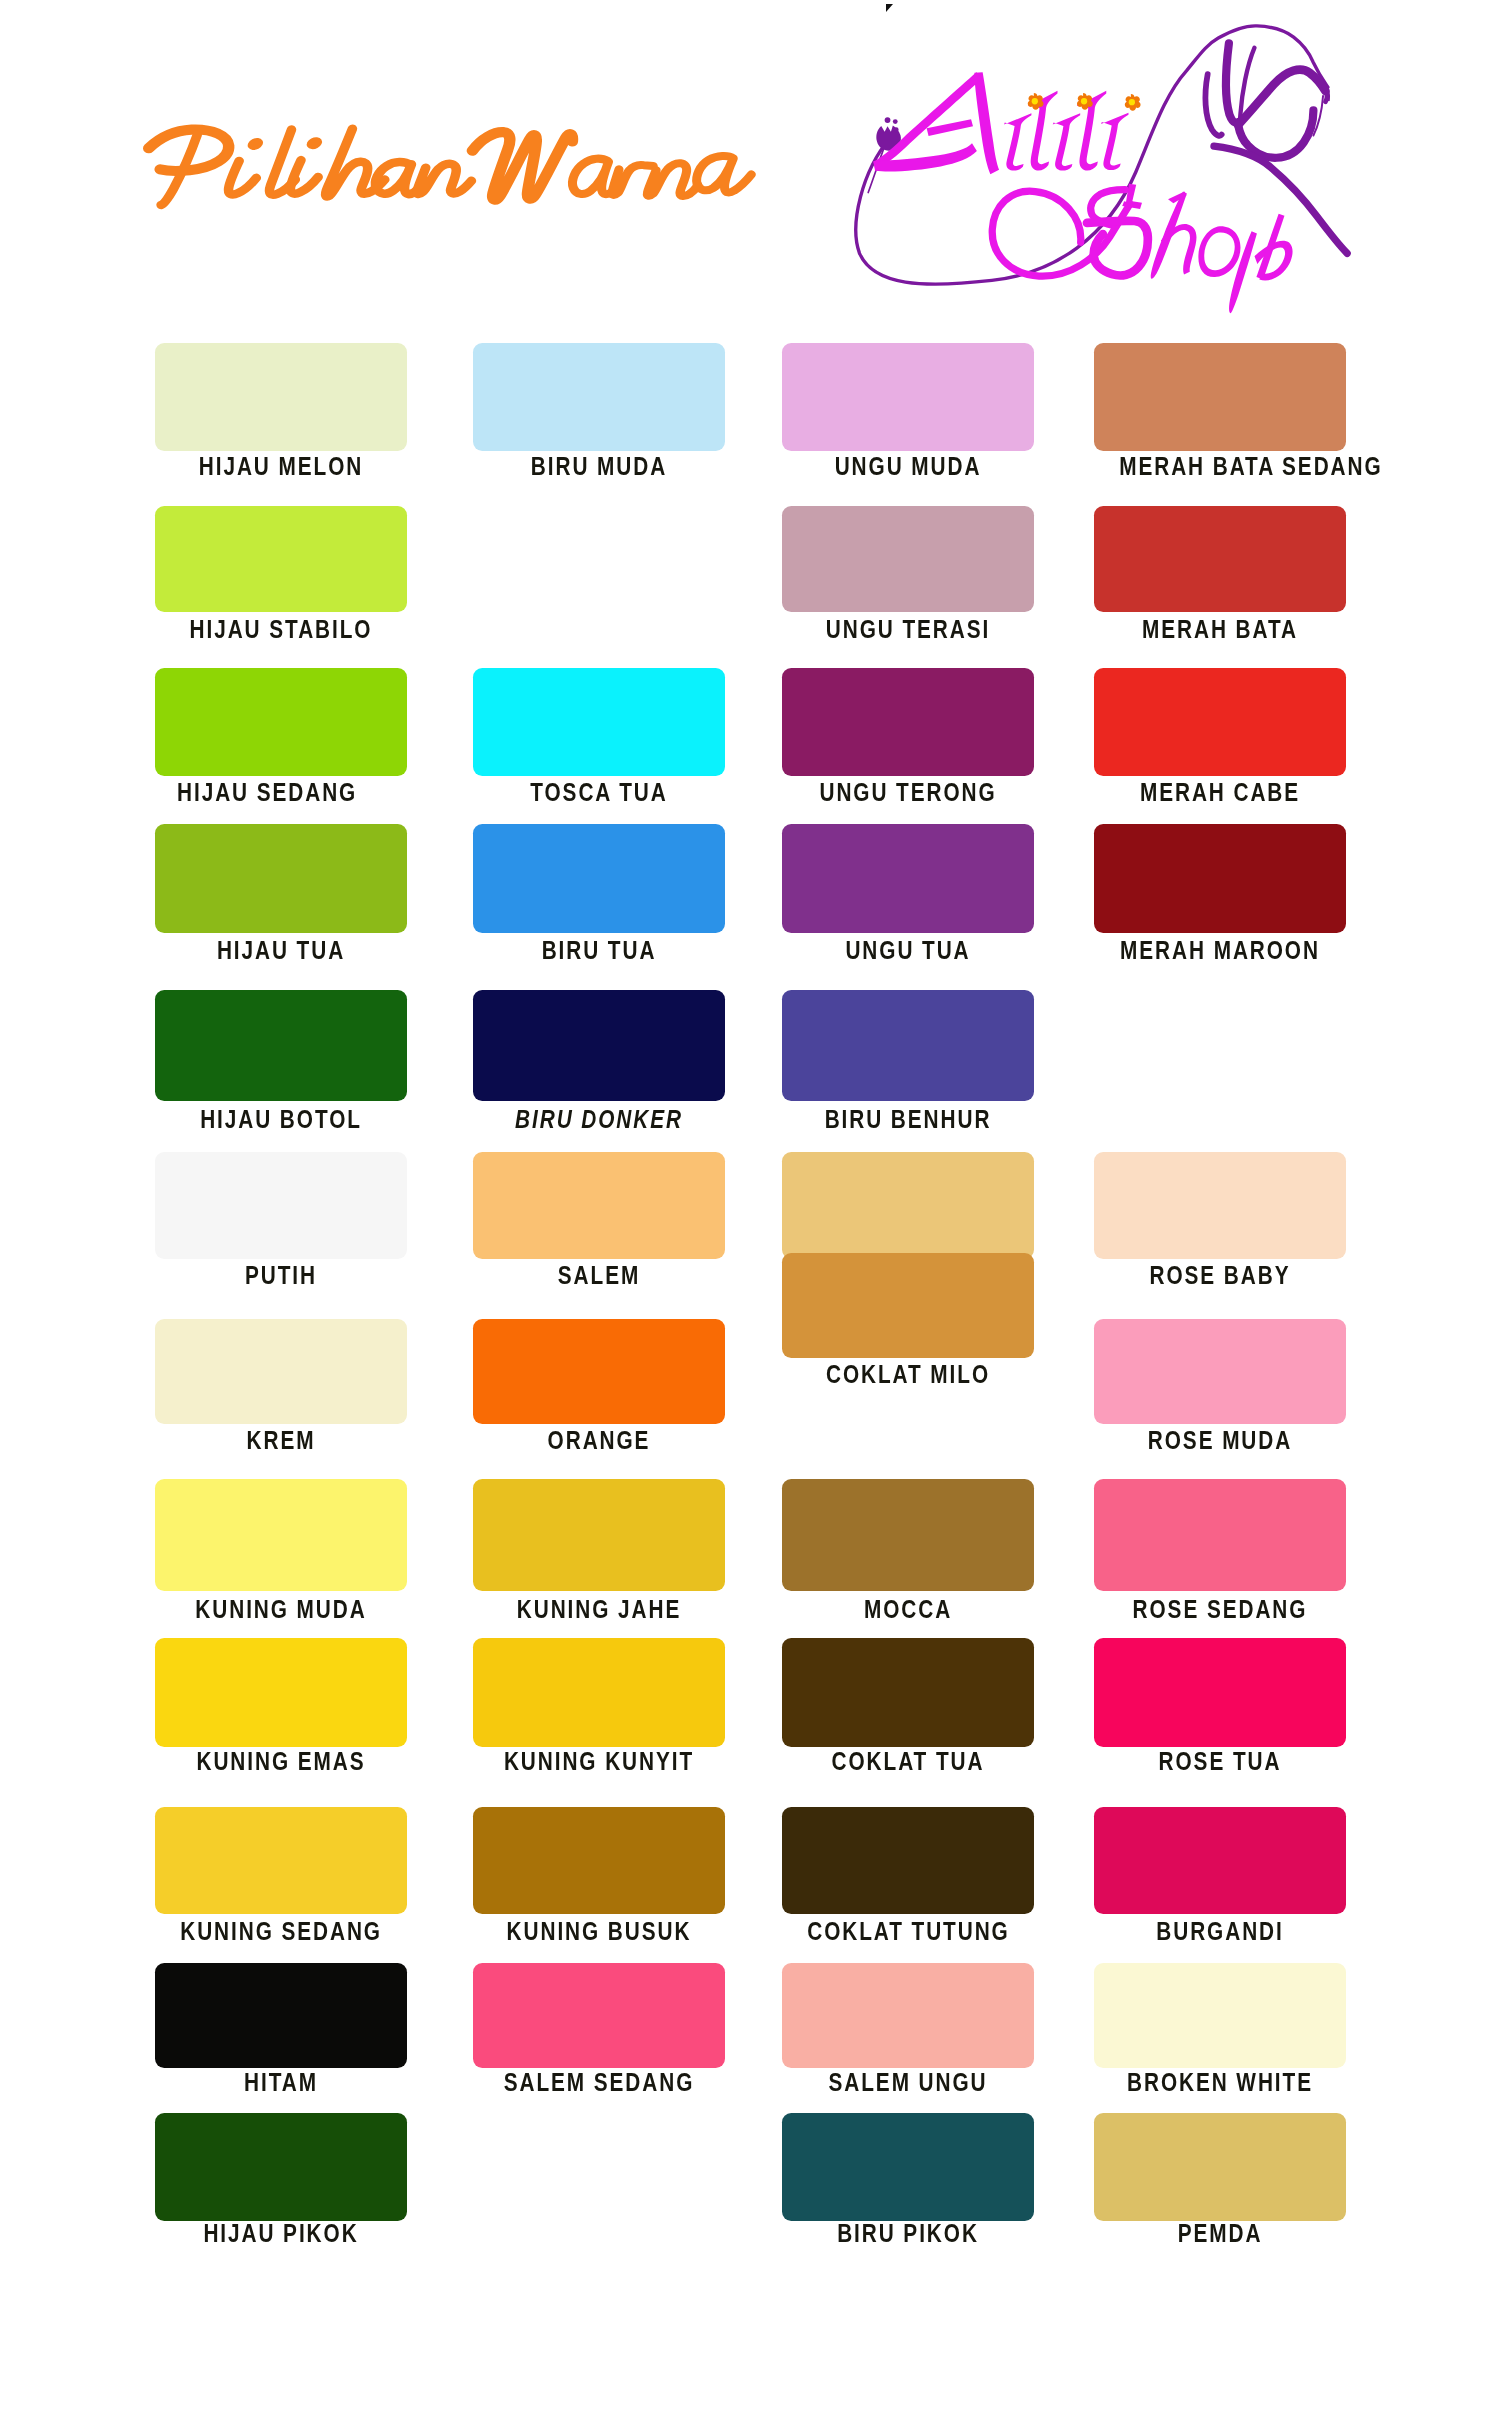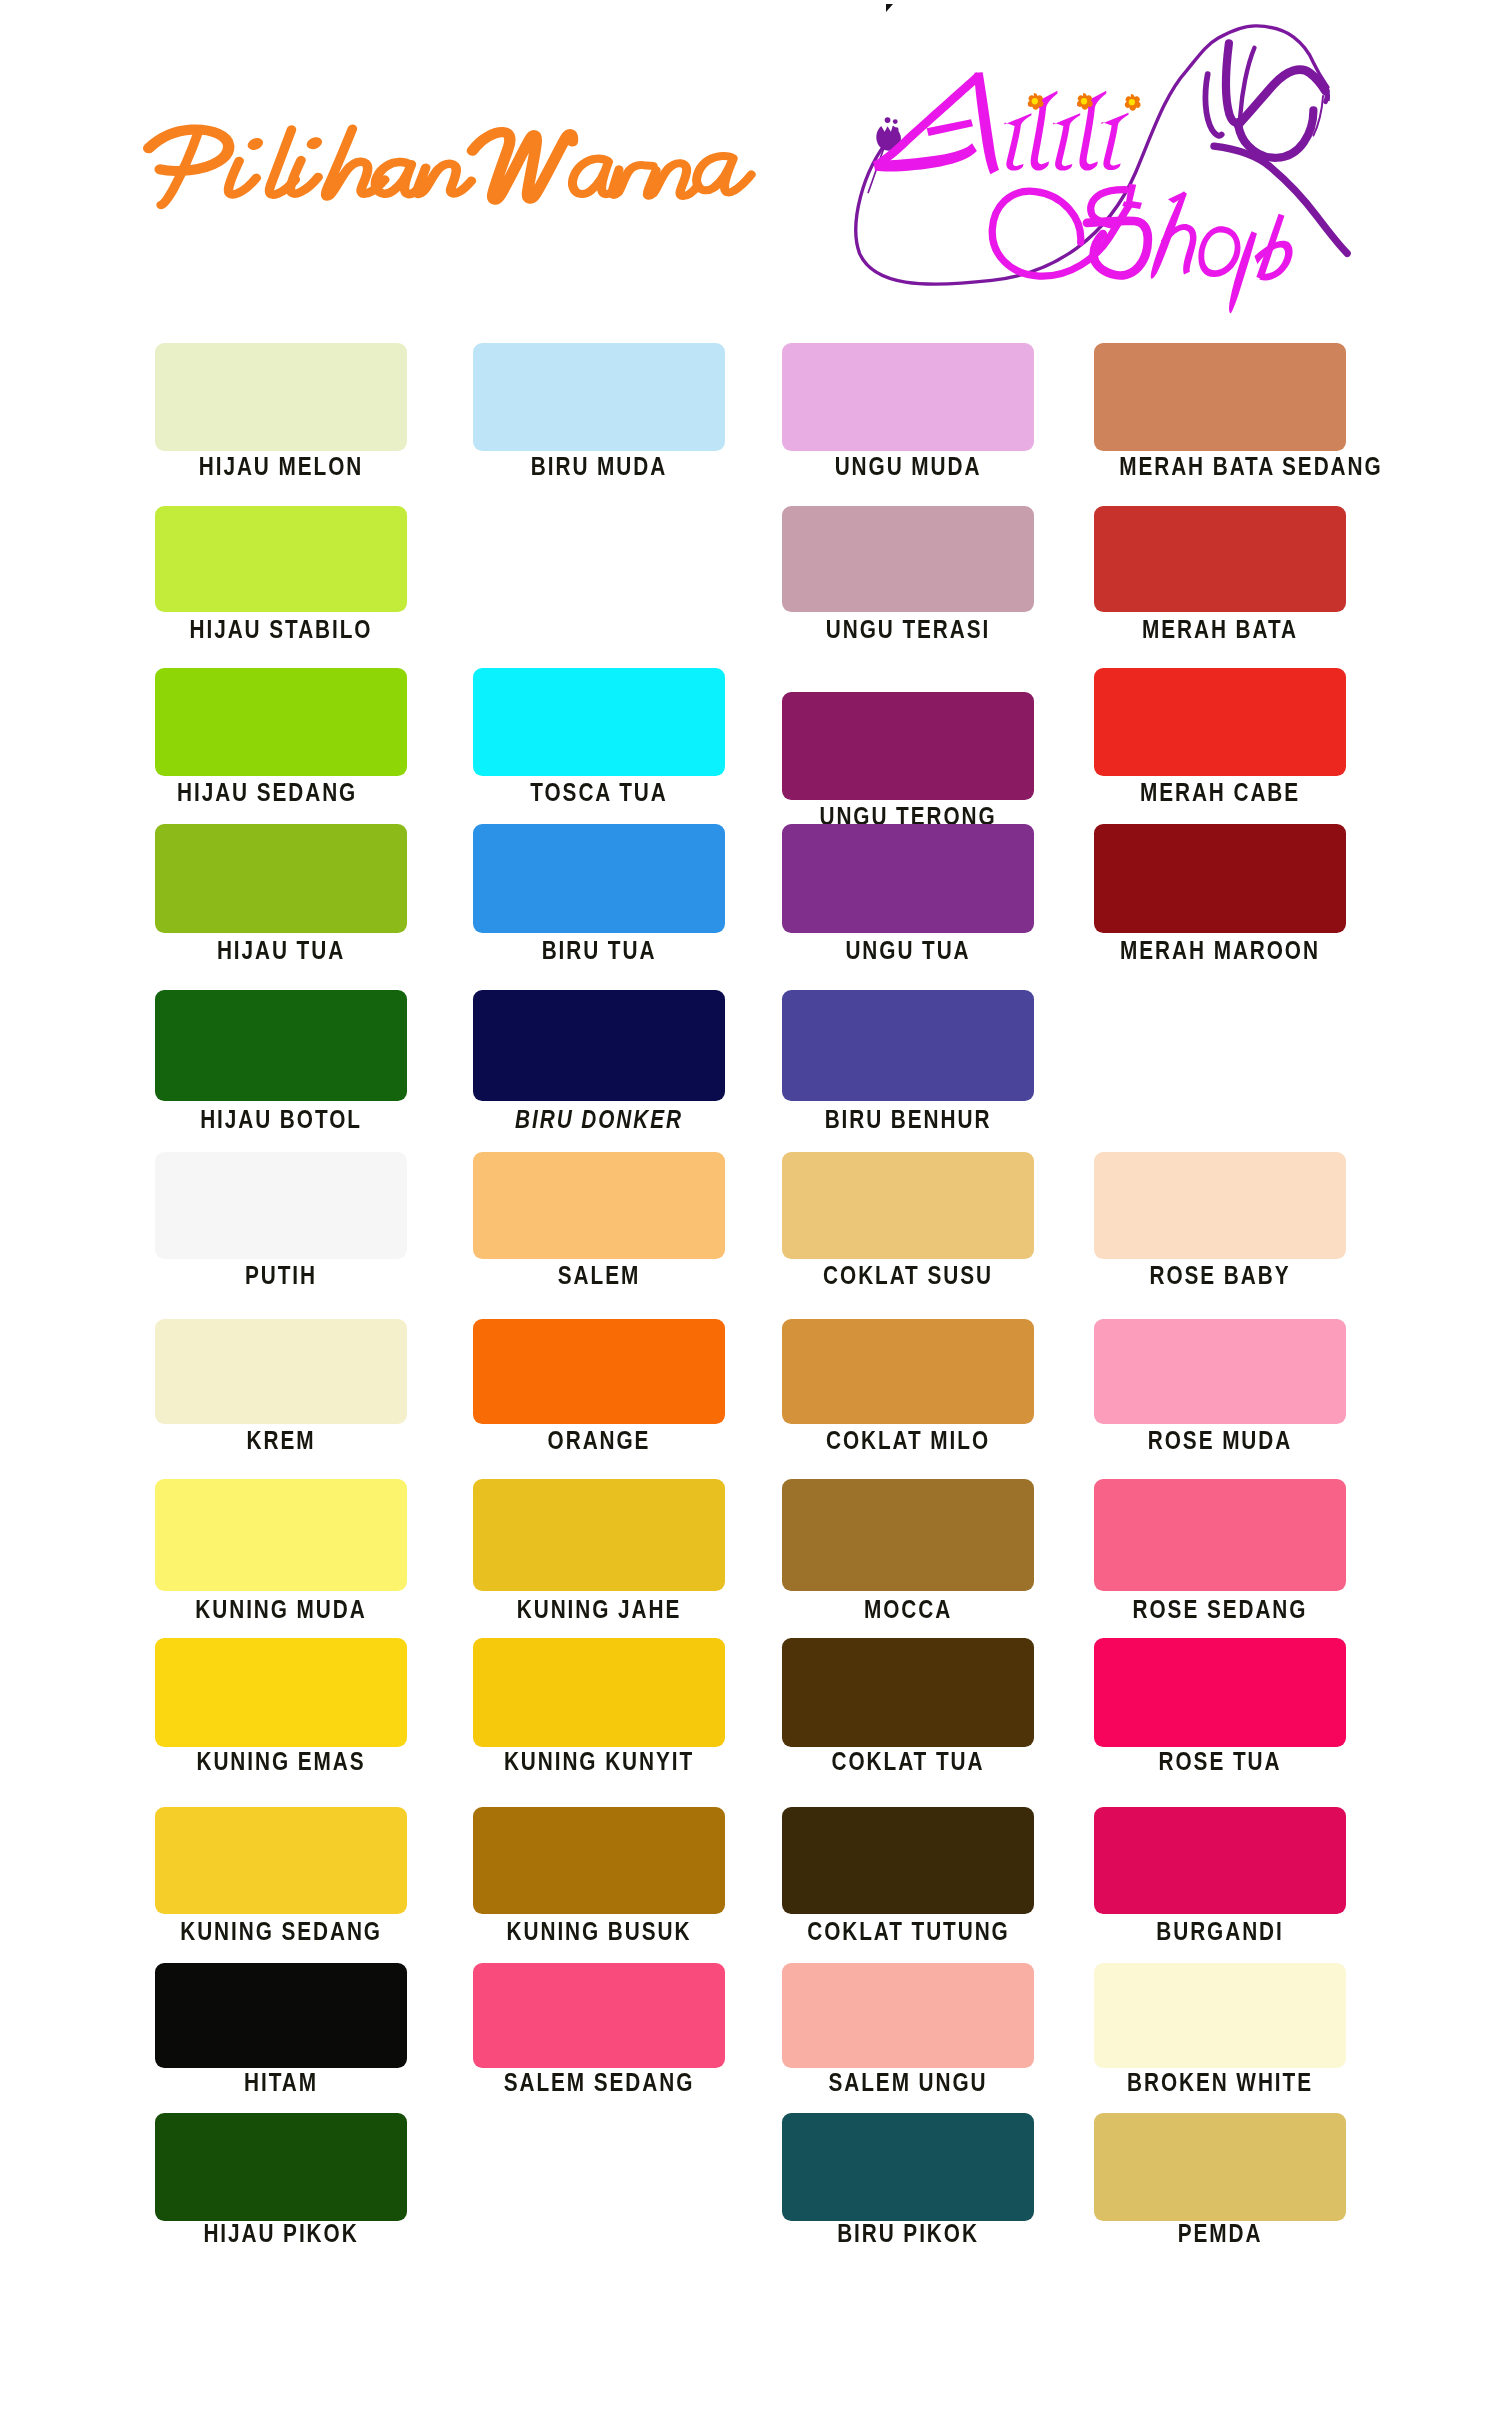--- a/index.html
+++ b/index.html
@@ -274,37 +274,37 @@
       <div class="lab" style="top:106px;">SALEM SEDANG</div>
     </div>
     <div class="cell" style="left:782px;top:343px;width:252px;height:151px;">
       <div class="sw" style="width: 252px; height: 108px; background: rgb(232, 174, 227);"></div>
       <div class="lab" style="top:110px;">UNGU MUDA</div>
     </div>
     <div class="cell" style="left:782px;top:506px;width:252px;height:149px;">
       <div class="sw" style="width: 252px; height: 106px; background: rgb(199, 159, 172);"></div>
       <div class="lab" style="top:110px;">UNGU TERASI</div>
     </div>
-    <div class="cell" style="left:782px;top:692px;width:252px;height:151px;">
+    <div class="cell" style="left:782px;top:668px;width:252px;height:151px;">
       <div class="sw" style="width: 252px; height: 108px; background: rgb(138, 27, 99);"></div>
       <div class="lab" style="top:111px;">UNGU TERONG</div>
     </div>
     <div class="cell" style="left:782px;top:824px;width:252px;height:153px;">
       <div class="sw" style="width: 252px; height: 109px; background: rgb(128, 48, 140);"></div>
       <div class="lab" style="top:113px;">UNGU TUA</div>
     </div>
     <div class="cell" style="left:782px;top:990px;width:252px;height:154px;">
       <div class="sw" style="width: 252px; height: 111px; background: rgb(75, 68, 155);"></div>
       <div class="lab" style="top:116px;">BIRU BENHUR</div>
     </div>
     <div class="cell" style="left:782px;top:1152px;width:252px;height:150px;">
       <div class="sw" style="width: 252px; height: 107px; background: rgb(235, 198, 120);"></div>
       <div class="lab" style="top:110px;">COKLAT SUSU</div>
     </div>
-    <div class="cell" style="left:782px;top:1319px;width:252px;height:148px;text-decoration:underline;">
+    <div class="cell" style="left:782px;top:1253px;width:252px;height:148px;text-decoration:underline;">
       <div class="sw" style="width: 252px; height: 105px; background: rgb(212, 147, 58);"></div>
       <div class="lab" style="top:108px;">COKLAT MILO</div>
     </div>
     <div class="cell" style="left:782px;top:1479px;width:252px;height:156px;">
       <div class="sw" style="width: 252px; height: 112px; background: rgb(156, 114, 43);"></div>
       <div class="lab" style="top:117px;">MOCCA</div>
     </div>
     <div class="cell" style="left:782px;top:1638px;width:252px;height:152px;">
       <div class="sw" style="width: 252px; height: 109px; background: rgb(77, 51, 7);"></div>
       <div class="lab" style="top:110px;">COKLAT TUA</div>

